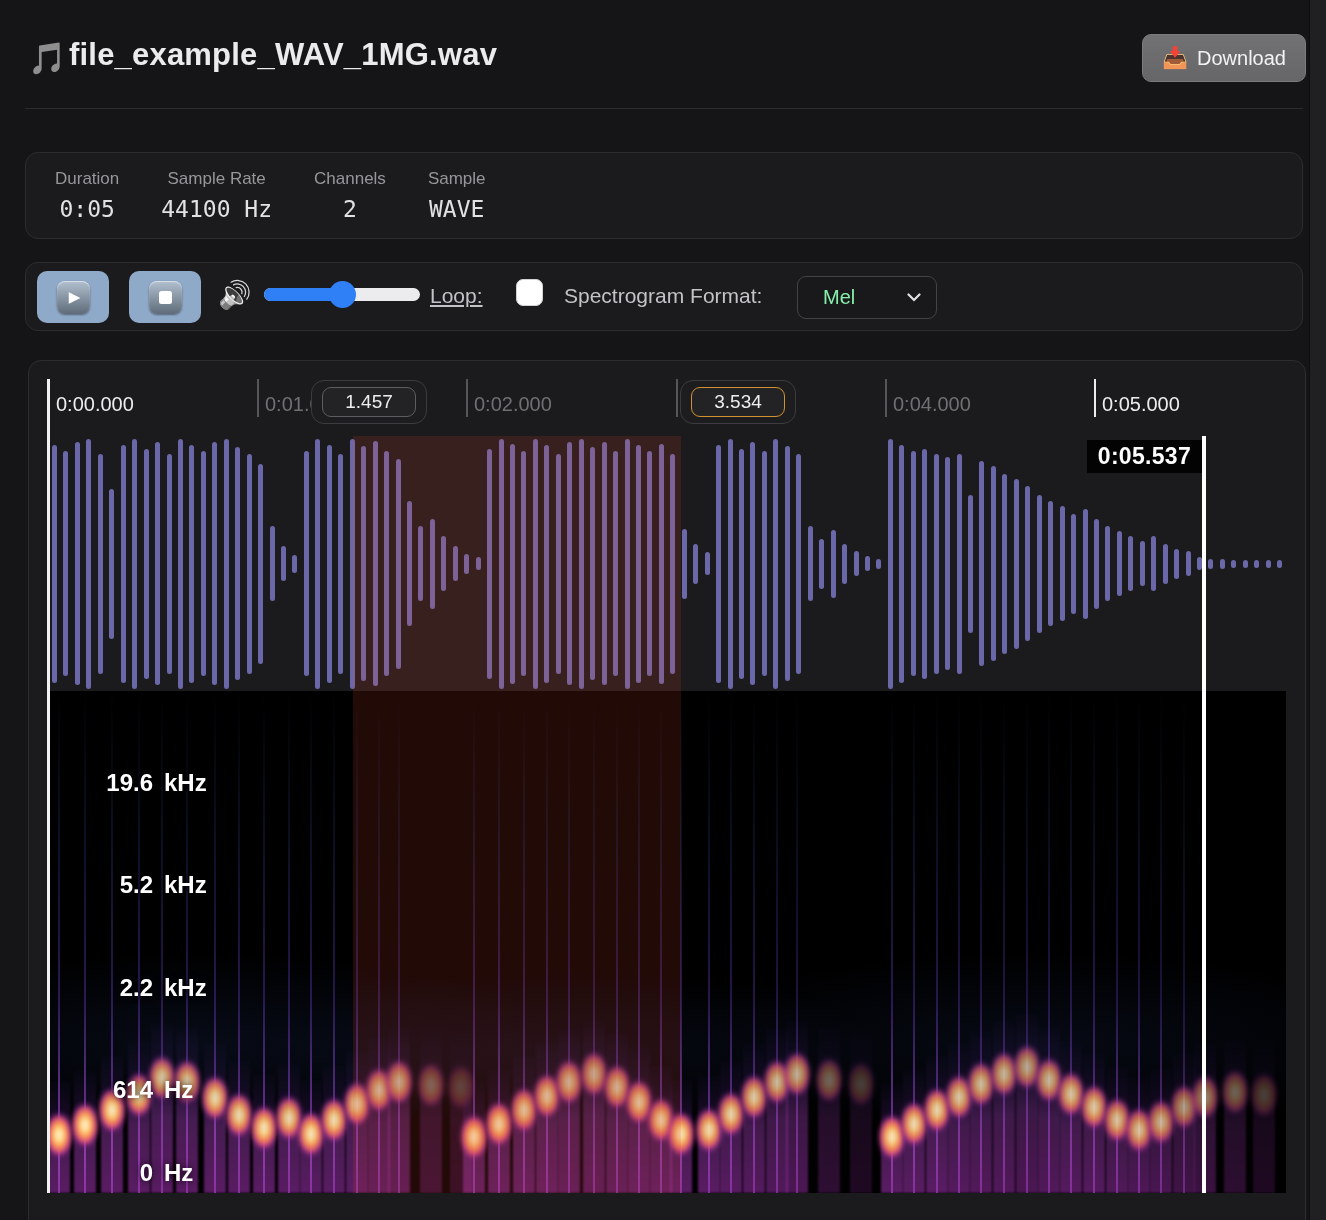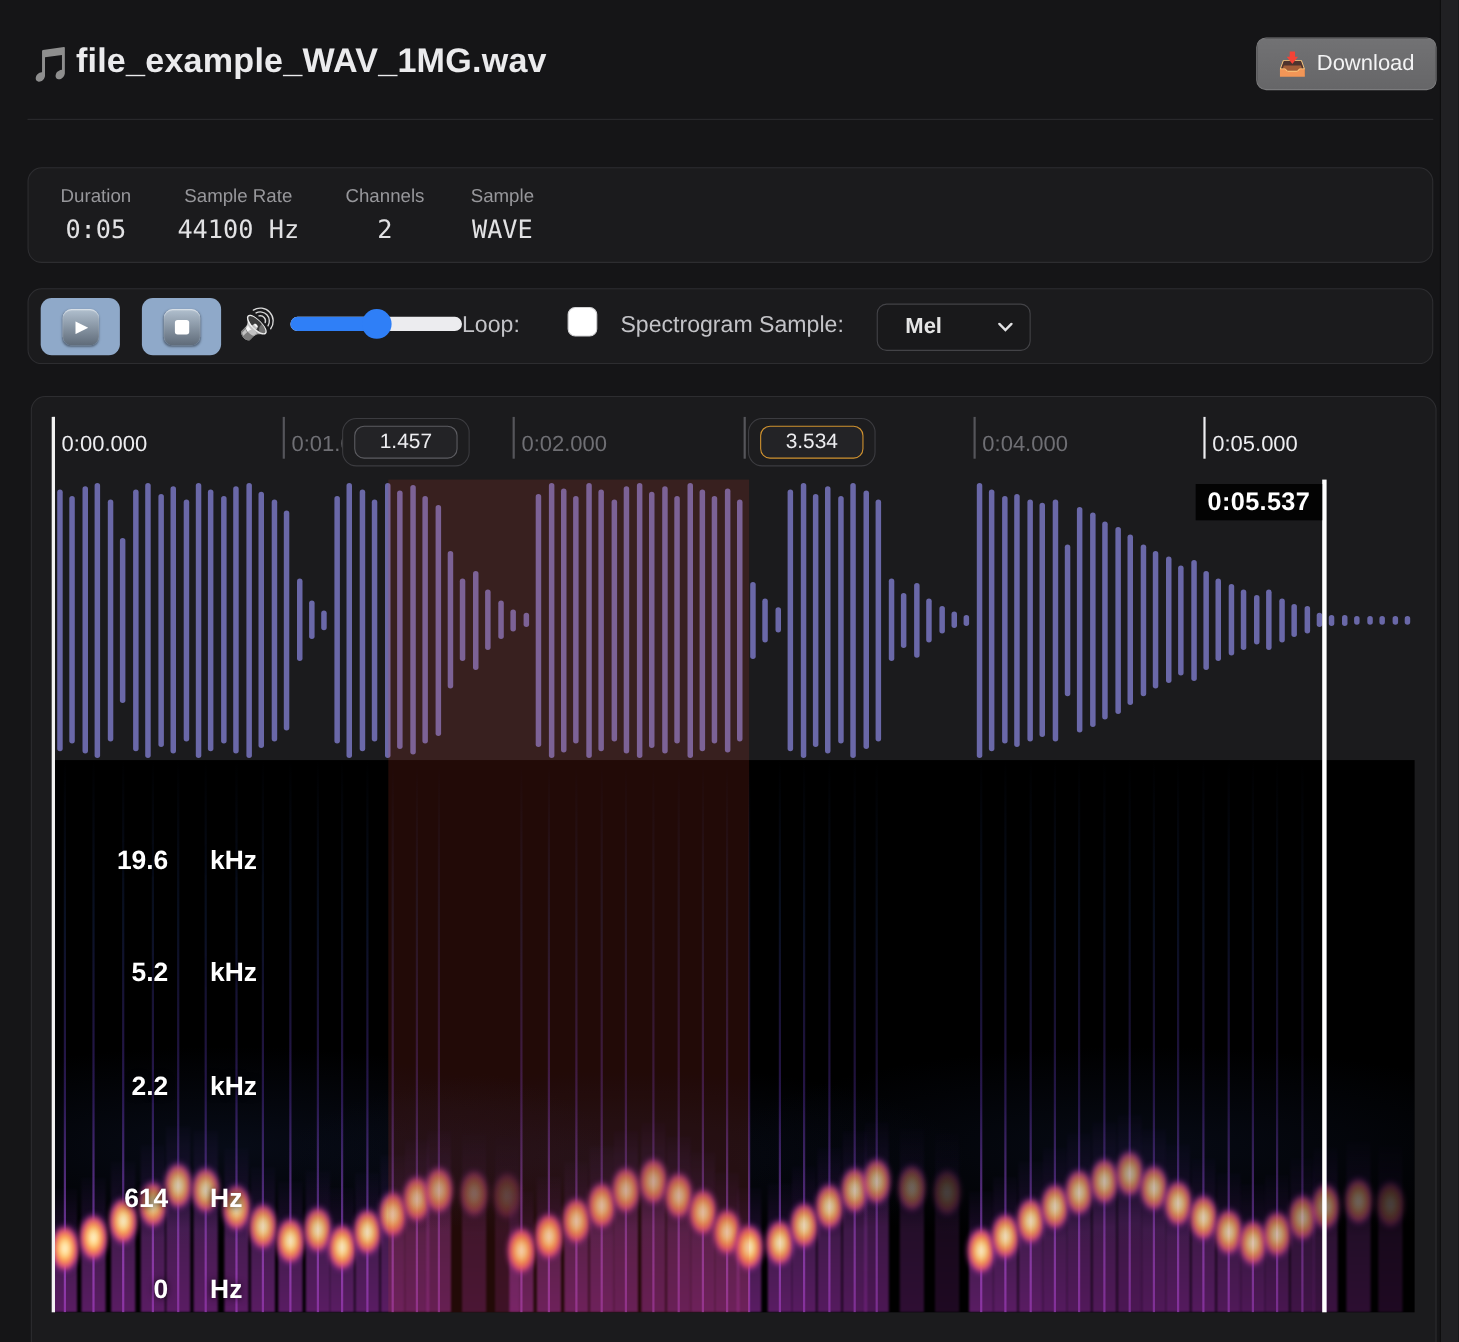--- a/index.html
+++ b/index.html
@@ -44,28 +44,28 @@
     box-shadow:inset 0 1px 1px rgba(255,255,255,.55), 0 1px 2px rgba(0,0,0,.4);
     display:flex; align-items:center; justify-content:center; color:#fff; }
   .play-glyph { font-size:15px; margin-left:3px; color:#fff; }
   .stop-glyph { width:13px; height:13px; background:#fff; border-radius:2.5px; }
   .speaker-icon { position:absolute; left:192px; top:16px; font-size:27px; filter:grayscale(1) brightness(1.15); }
   .vol-track { position:absolute; left:238px; top:25px; width:156px; height:13px; border-radius:7px;
     background:#ececef; cursor:pointer; }
   .vol-fill { height:100%; border-radius:7px; }
   .vol-thumb { position:absolute; top:-7px; width:27px; height:27px; border-radius:50%; margin-left:-13px; }
   .ctl-label { position:absolute; top:21px; font-size:21px; color:#c3c3c7; }
-  .loop-label { left:394px; }
+  .loop-label { left:404px;text-decoration:underline; }
   .loop-checkbox { position:absolute; left:490px; top:16px; width:27px; height:27px;
     background:#ffffff; border:1px solid #d2d2d4; border-radius:7px; cursor:pointer; }
   .scale-label { left:538px; }
   .scale-select { position:absolute; left:771px; top:13px; width:140px; height:43px;
     background:#19191b; border:1px solid #434347; border-radius:9px; cursor:pointer;
     display:flex; align-items:center; padding:0 15px 0 25px; }
-  .scale-value { flex:1; font-size:20px; font-weight:700; color:#e5e5e5; }
+  .scale-value { flex:1; font-size:20px; font-weight:400; color:#86efac; }
   .chevron-svg { width:14px; height:9px; }
 
   
   .media-panel { left:28px; top:360px; width:1278px; height:880px; overflow:hidden; }
   .media-area { position:absolute; left:19px; top:18px; width:1238px; height:816px; }
 
   
   .timeline { position:absolute; left:0; top:0; width:100%; height:52px; }
   .tl-tick { position:absolute; top:0; width:2px; height:38px; background:#55555a; }
   .tl-tick.bright { background:#ededf0; }
@@ -94,21 +94,21 @@
       rgba(95,50,175,.55) 62%, rgba(172,82,218,.9) 93%); }
   .spec-col { position:absolute; bottom:0; width:22px; filter:blur(1px);
     background:linear-gradient(to top, rgba(145,45,160,.62), rgba(155,62,178,.45) 45%,
       rgba(88,36,132,.24) 72%, rgba(46,26,96,.05)); }
   .spec-blob { position:absolute; width:30px; height:48px; border-radius:50%; filter:blur(2px);
     background:radial-gradient(closest-side, #fff7dd 0%, #ffd98a 28%, #fb9b4c 48%,
       #e04f7e 70%, rgba(150,40,160,.4) 86%, rgba(0,0,0,0) 100%); }
   .freq-row { position:absolute; left:13px; display:flex; z-index:5; color:#fff;
     font-weight:700; font-size:24px; text-shadow:0 0 7px rgba(0,0,0,.85); }
   .freq-num { width:92px; text-align:right; }
-  .freq-unit { margin-left:38px; }
+  .freq-unit { margin-left:11px; }
 
   
   .sel-overlay { position:absolute; top:57px; height:757px; z-index:6; pointer-events:none; }
   .zero-line { position:absolute; left:-1px; top:0; width:3px; height:814px; background:#f2f2f2;
     z-index:7; }
   .playhead-line { position:absolute; top:57px; height:757px; width:4px; background:#ffffff;
     z-index:8; cursor:ew-resize; }
   .playhead-badge { position:absolute; top:61px; z-index:9; background:#030303; color:#ffffff;
     font-weight:700; font-size:23px; padding:3px 11px; letter-spacing:0.3px; }
 </style>
@@ -157,21 +157,21 @@
         <span class="stop-glyph"></span>
       </span>
   </button>
   <span class="speaker-icon">🔊</span>
   <div class="vol-track" id="vol-track">
     <div class="vol-fill" id="vol-fill" style="width: 50%; background: rgb(47, 127, 247);"></div>
     <div class="vol-thumb" id="vol-thumb" style="left: 50%; background: rgb(47, 127, 247);"></div>
   </div>
   <span class="ctl-label loop-label">Loop:</span>
   <div class="loop-checkbox"></div>
-  <span class="ctl-label scale-label">Spectrogram Sample:</span>
+  <span class="ctl-label scale-label">Spectrogram Format:</span>
   <div class="scale-select">
     <span class="scale-value">Mel</span>
     <svg class="chevron-svg" viewBox="0 0 14 9">
       <polyline points="1.5,1.5 7,7 12.5,1.5" fill="none" stroke="#e2e2e4" stroke-width="2.2" stroke-linecap="round"></polyline>
     </svg>
   </div>
 </section>
 
 <section class="panel media-panel">
   <div class="media-area">

